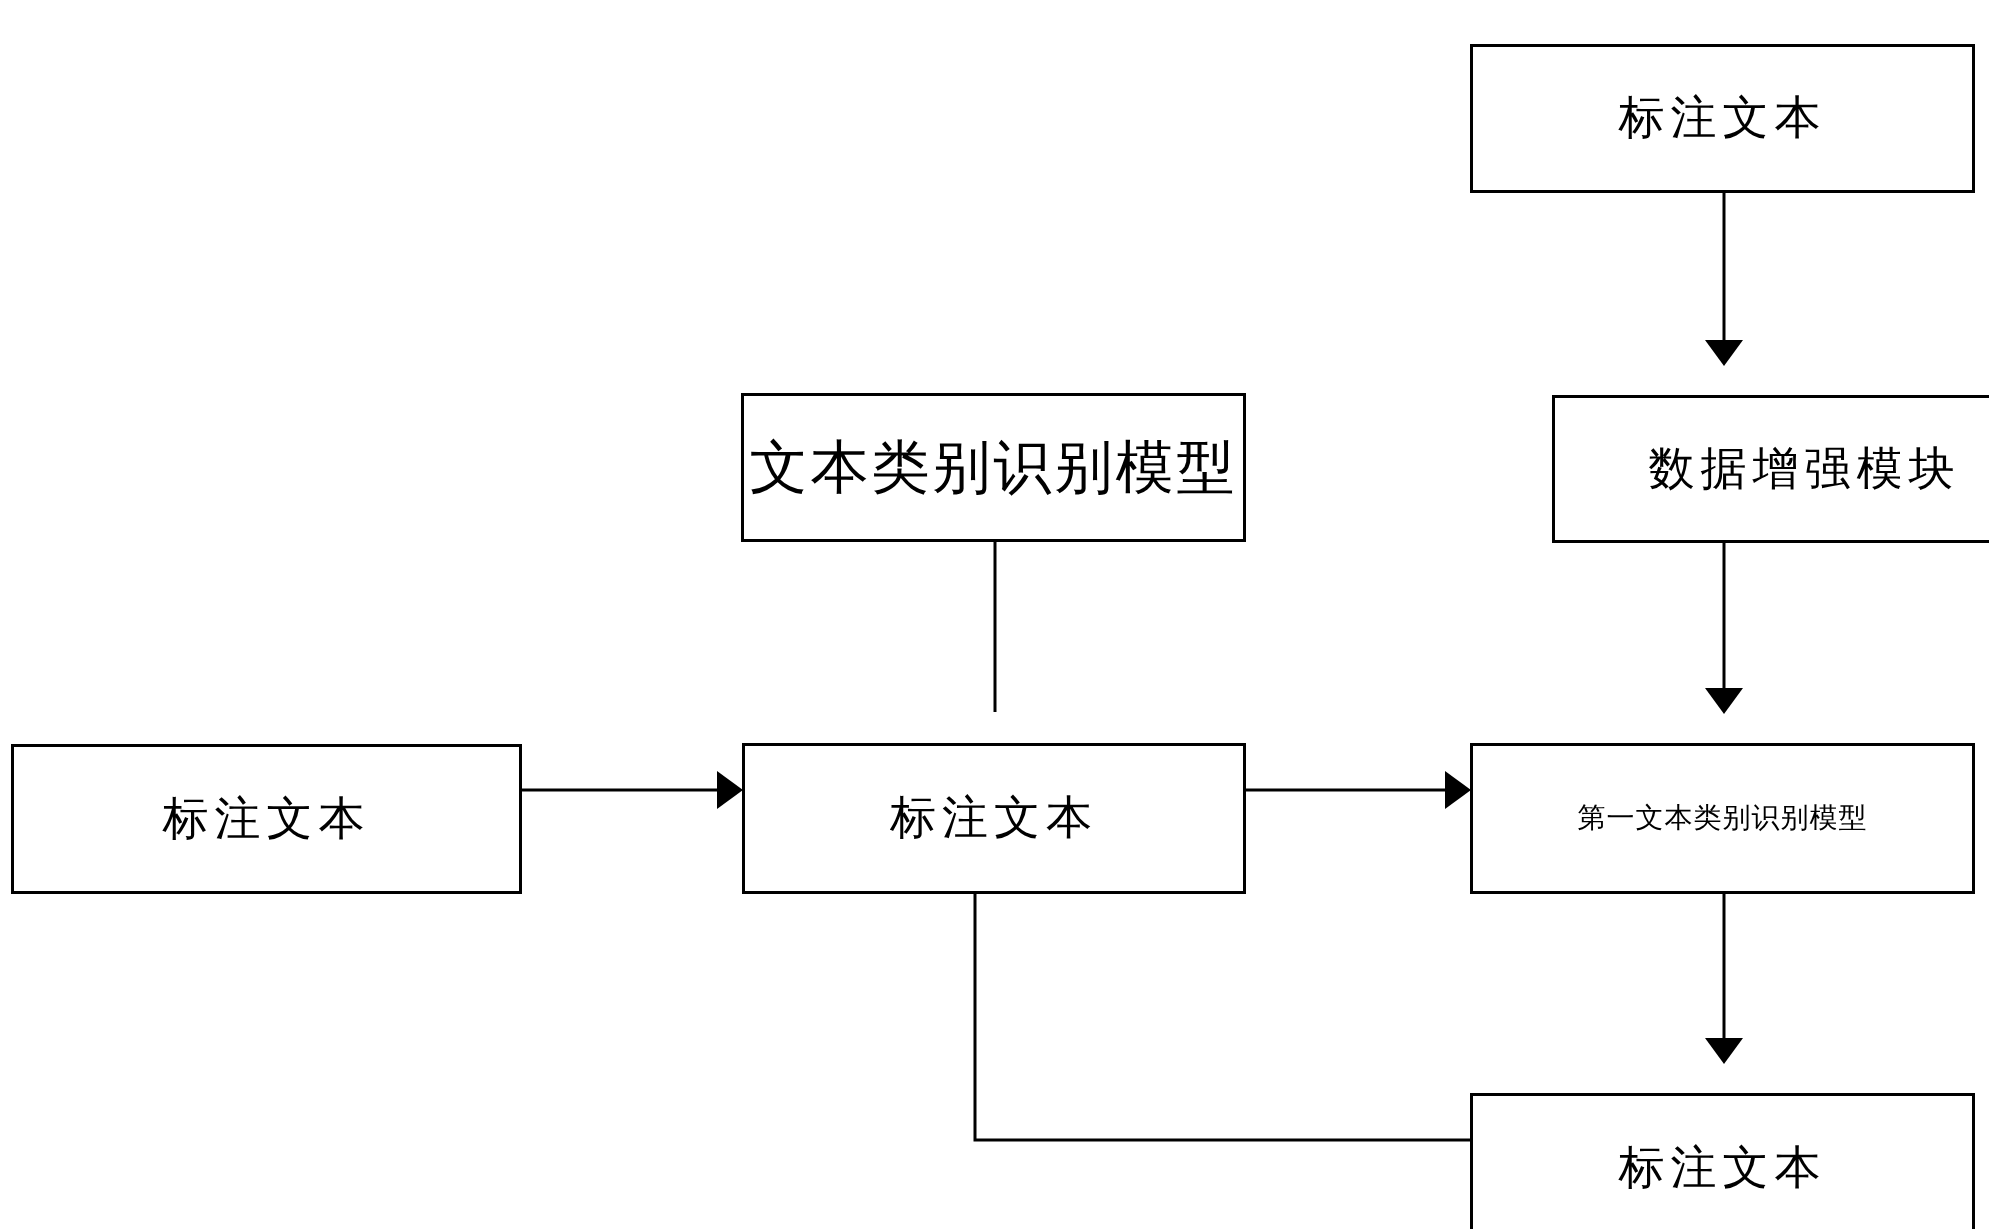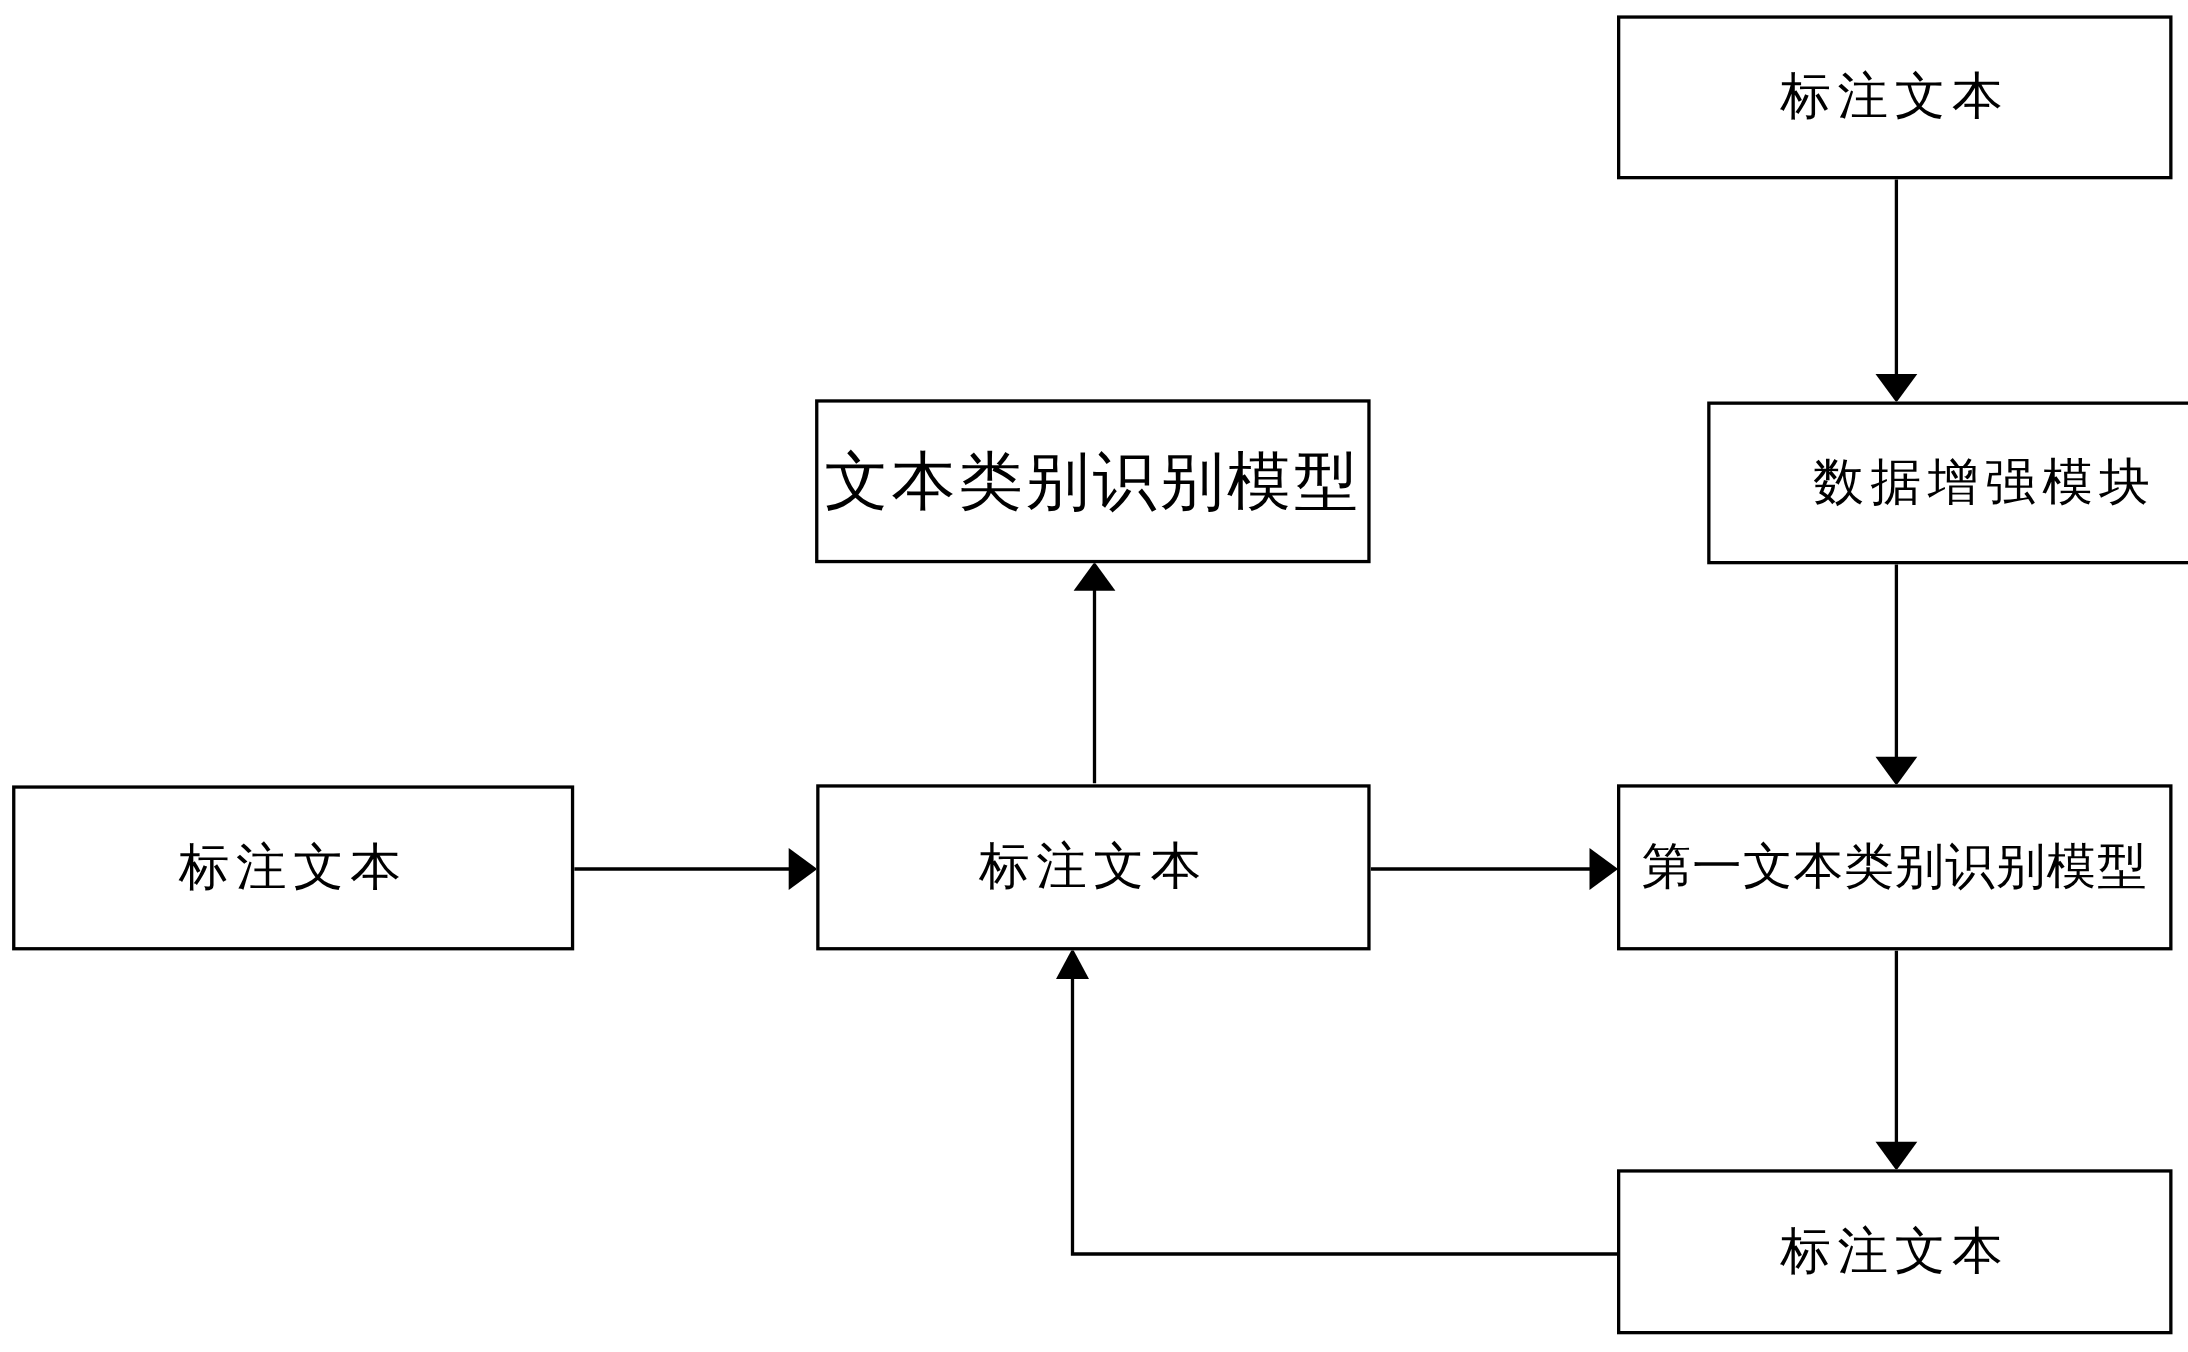--- a/index.html
+++ b/index.html
@@ -26,20 +26,21 @@
   }
   .node-box {
     position: absolute;
     box-sizing: border-box;
     border: 3px solid #000000;
     background: #ffffff;
     display: flex;
     align-items: center;
     justify-content: center;
     text-align: center;
+    margin-top: 30px;
   }
   .node-label {
     font-family: "Liberation Serif", "DejaVu Serif", serif;
     font-size: 46px;
     line-height: 1.1;
     color: #000000;
     letter-spacing: 6px;
     white-space: nowrap;
     padding: 0 6px;
   }
@@ -110,20 +111,20 @@
 
   <div class="node-box" style="left:11px; top:714px; width:511px; height:150px;">
     <span class="node-label">标注文本</span>
   </div>
 
   <div class="node-box" style="left:742px; top:713px; width:504px; height:151px;">
     <span class="node-label">标注文本</span>
   </div>
 
   <div class="node-box" style="left:1470px; top:713px; width:505px; height:151px;">
-    <span class="node-label wide" style="font-size:45px; letter-spacing:1px;">第一文本类别识别模型</span>
+    <span class="node-label wide" style="font-size:28px; letter-spacing:1px;">第一文本类别识别模型</span>
   </div>
 
   <div class="node-box" style="left:1470px; top:1063px; width:505px; height:150px;">
     <span class="node-label">标注文本</span>
   </div>
 
 </div>
 
 </body></html>

